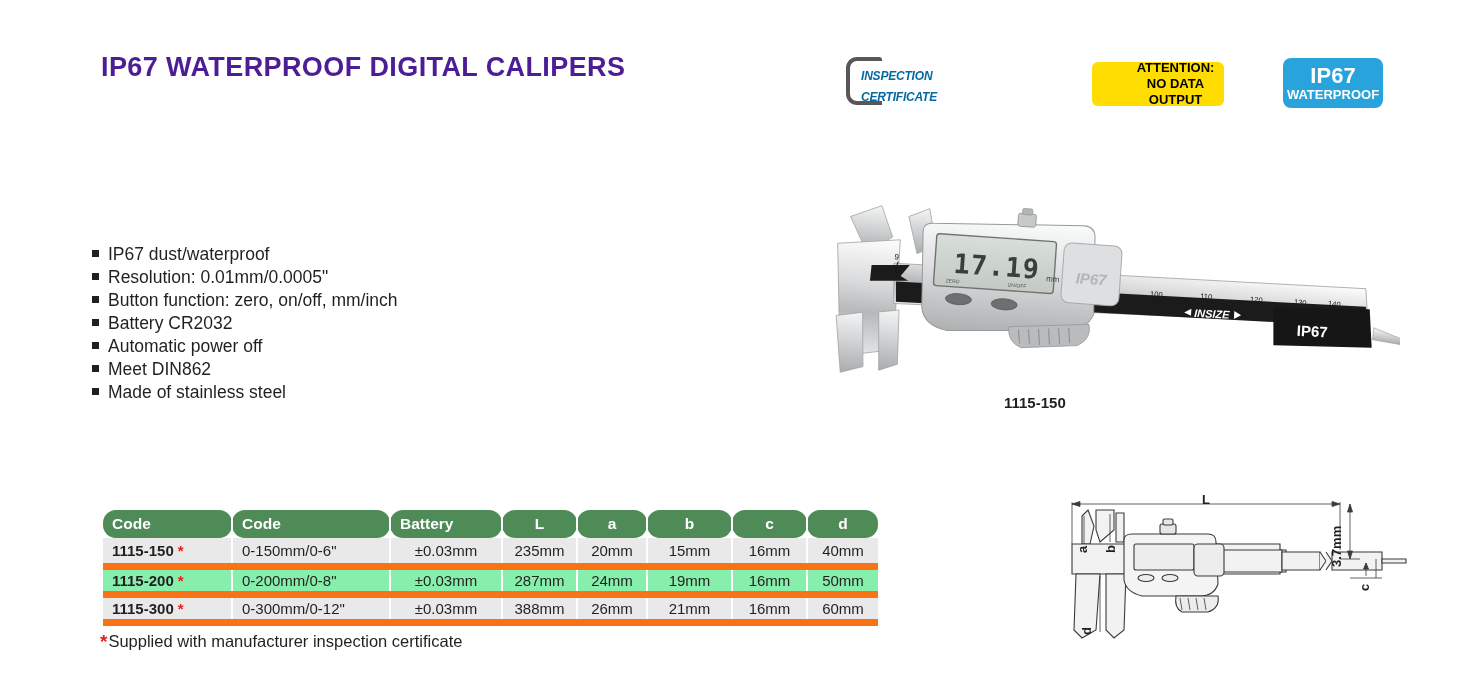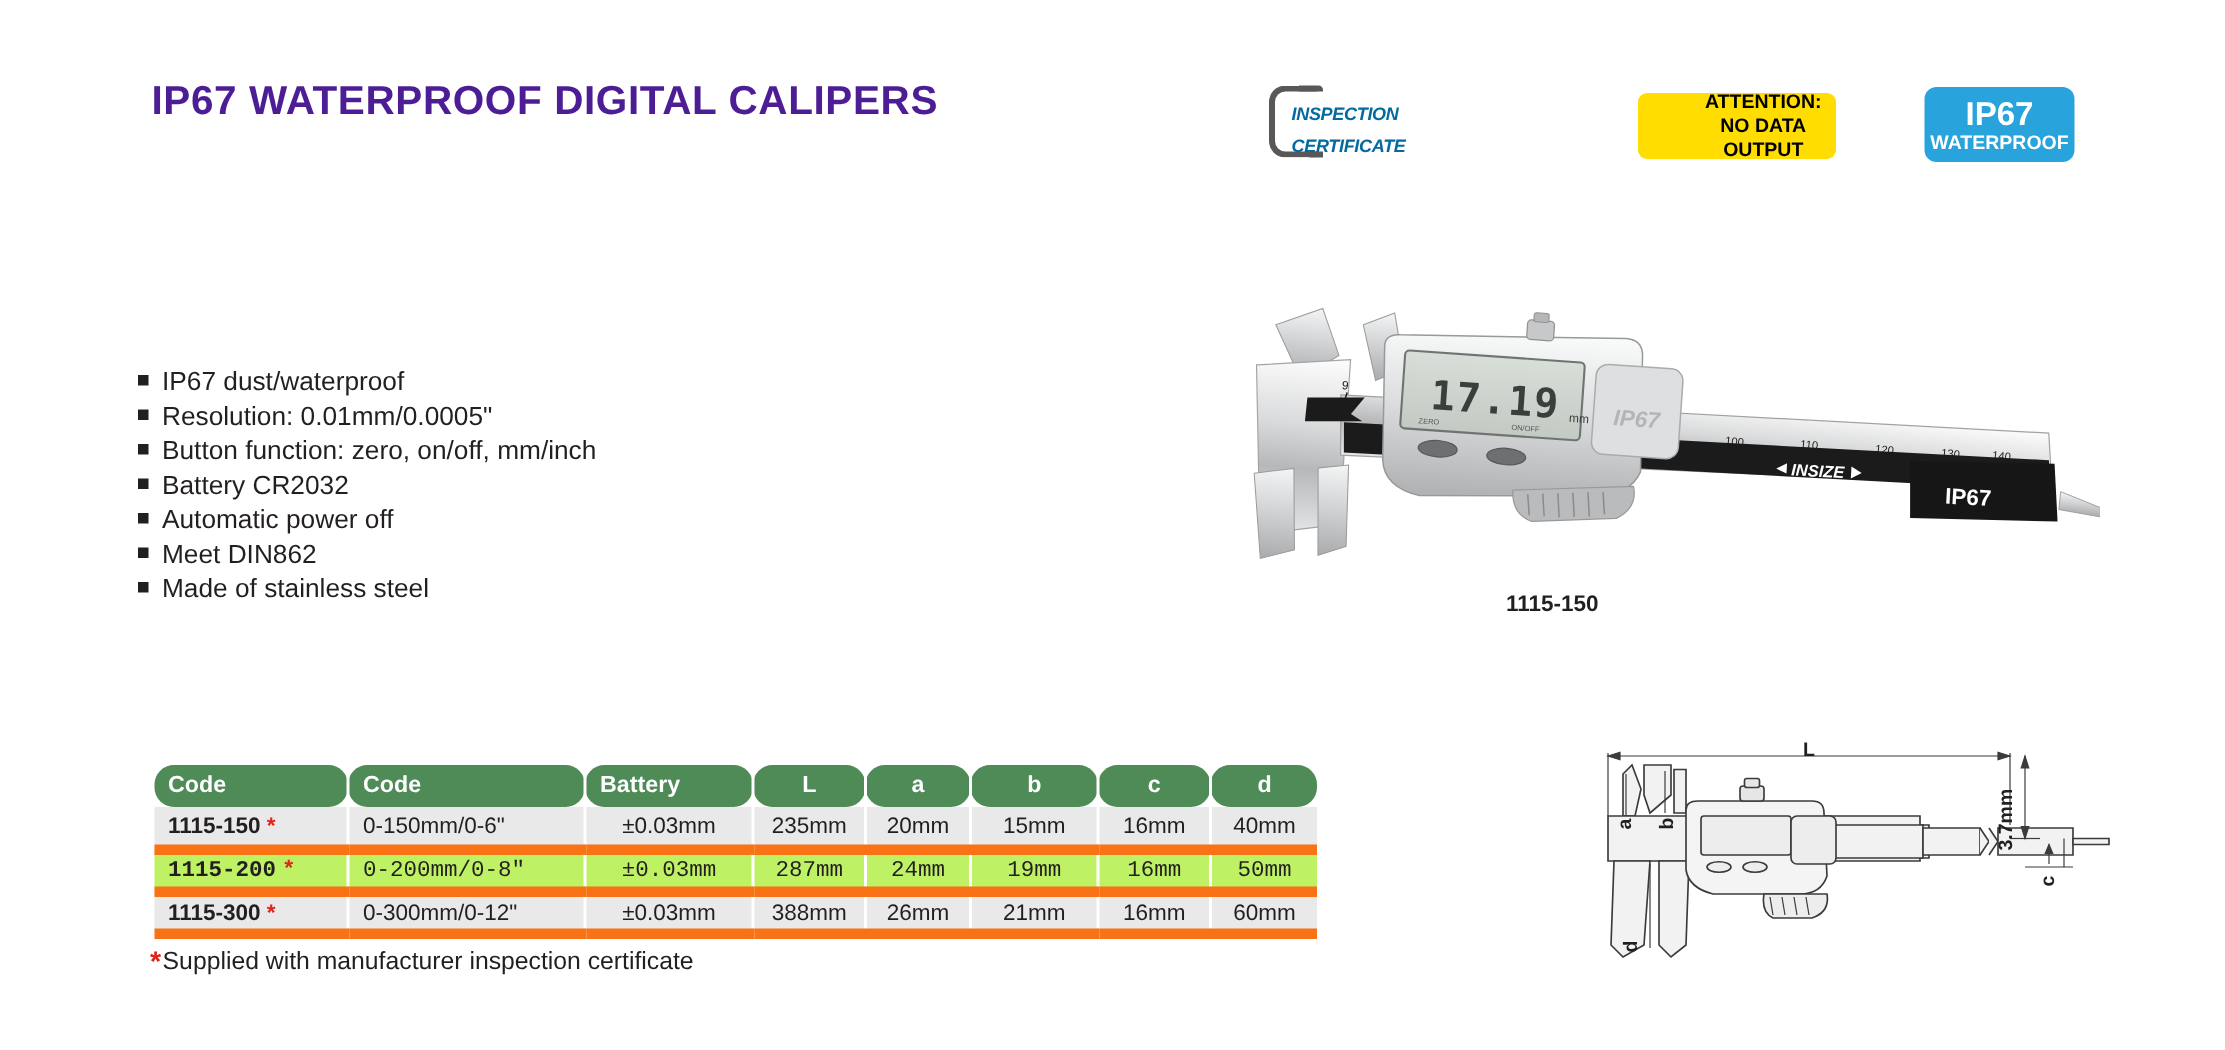--- a/index.html
+++ b/index.html
@@ -100,21 +100,21 @@
     font-size: 15px; color: #231f20;
     height: 28px; padding: 0 9px;
     border-right: 2px solid #ffffff;
     border-bottom: 7px solid #f97316;
     text-align: center; white-space: nowrap;
   }
   .spec-table td:last-child { border-right: none; }
   .spec-table td.code { font-weight: bold; text-align: left; }
   .spec-table td.rng  { text-align: left; }
   .spec-table tr.odd td  { background: #e9e9e9; }
-  .spec-table tr.even td { background: #bef264; font-family: Liberation Mono, monospace; }
+  .spec-table tr.even td { background: #86efac; }
   .star { color: #e2231a; font-weight: bold; margin-left: 4px; }
 
   .footnote {
     position: absolute; left: 100px; top: 631px;
     font-size: 16.5px; color: #231f20; white-space: nowrap;
   }
   .footnote .fstar {
     color: #e2231a; font-weight: bold; font-size: 19px;
     vertical-align: -1px; margin-right: 1px;
   }

